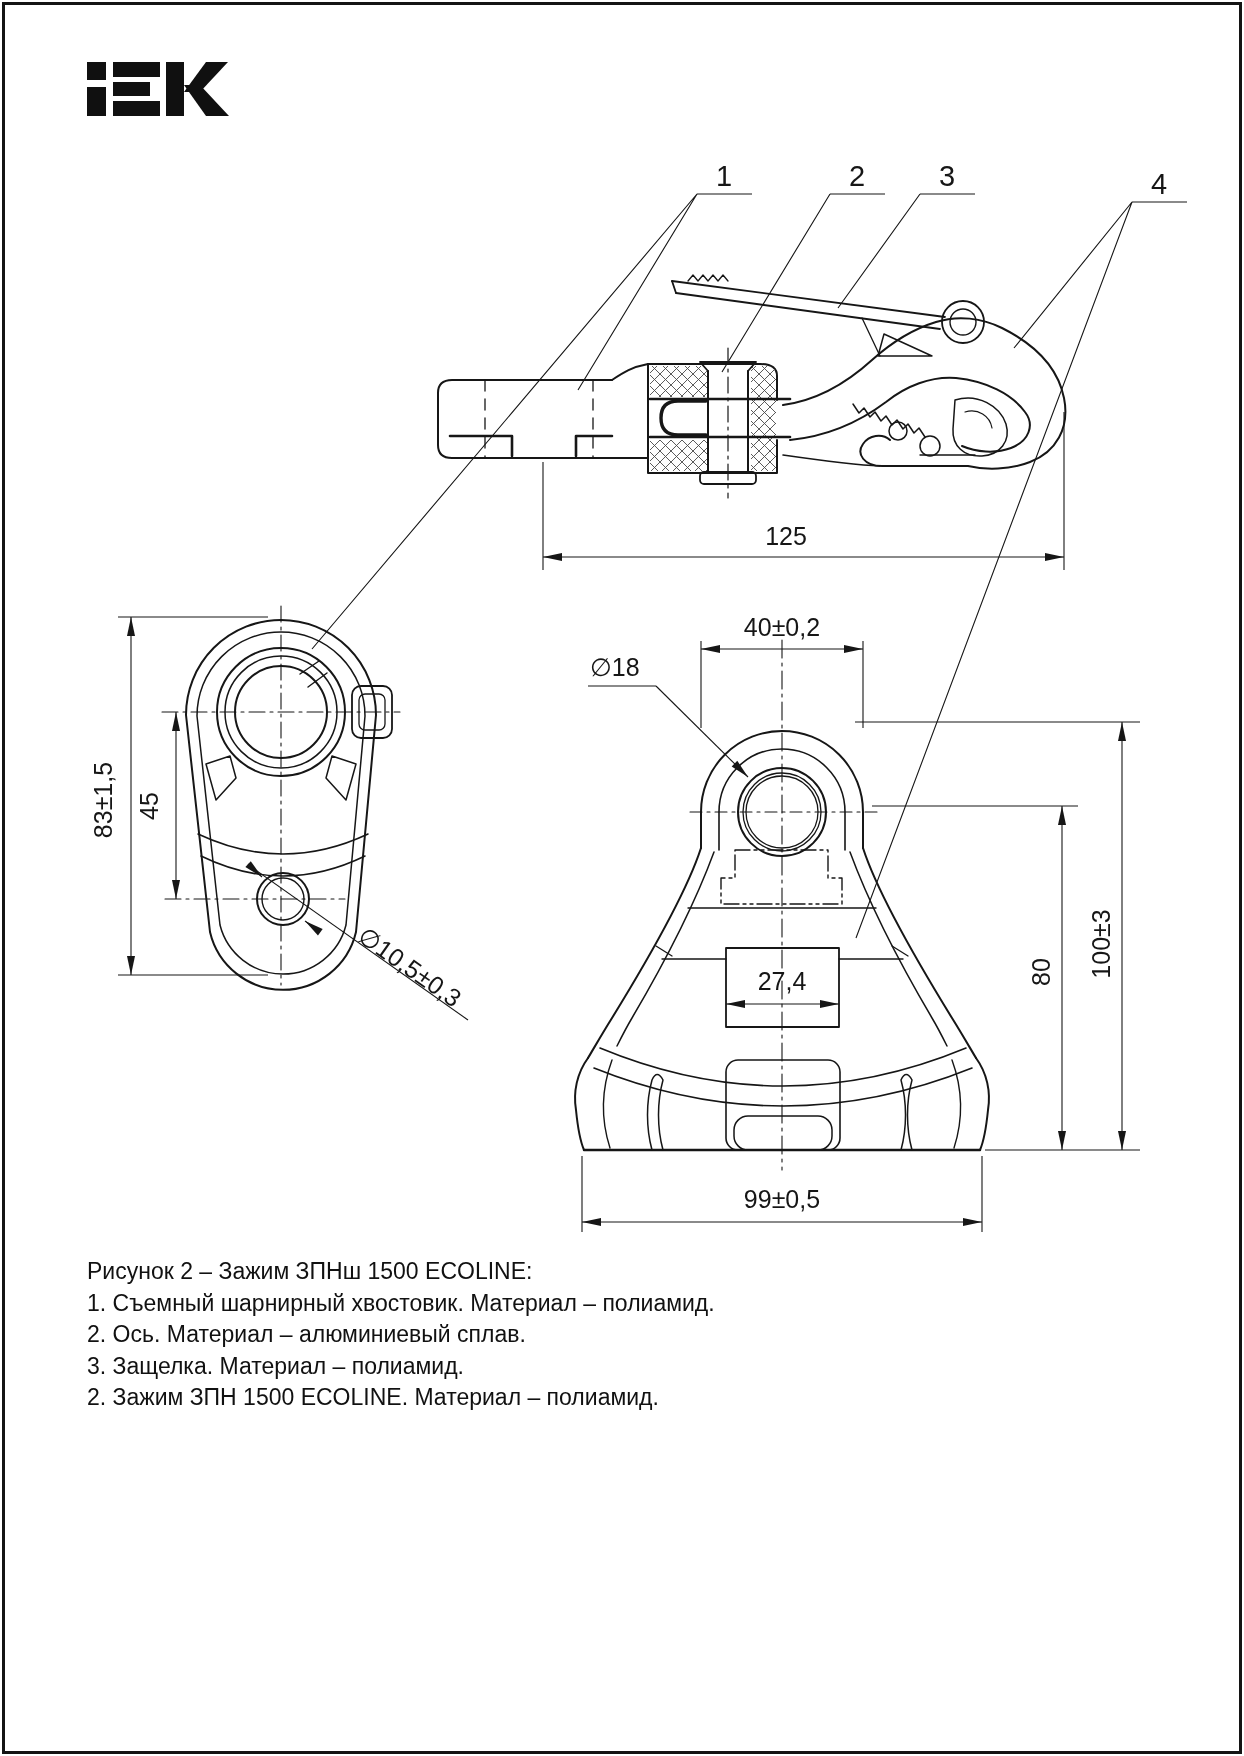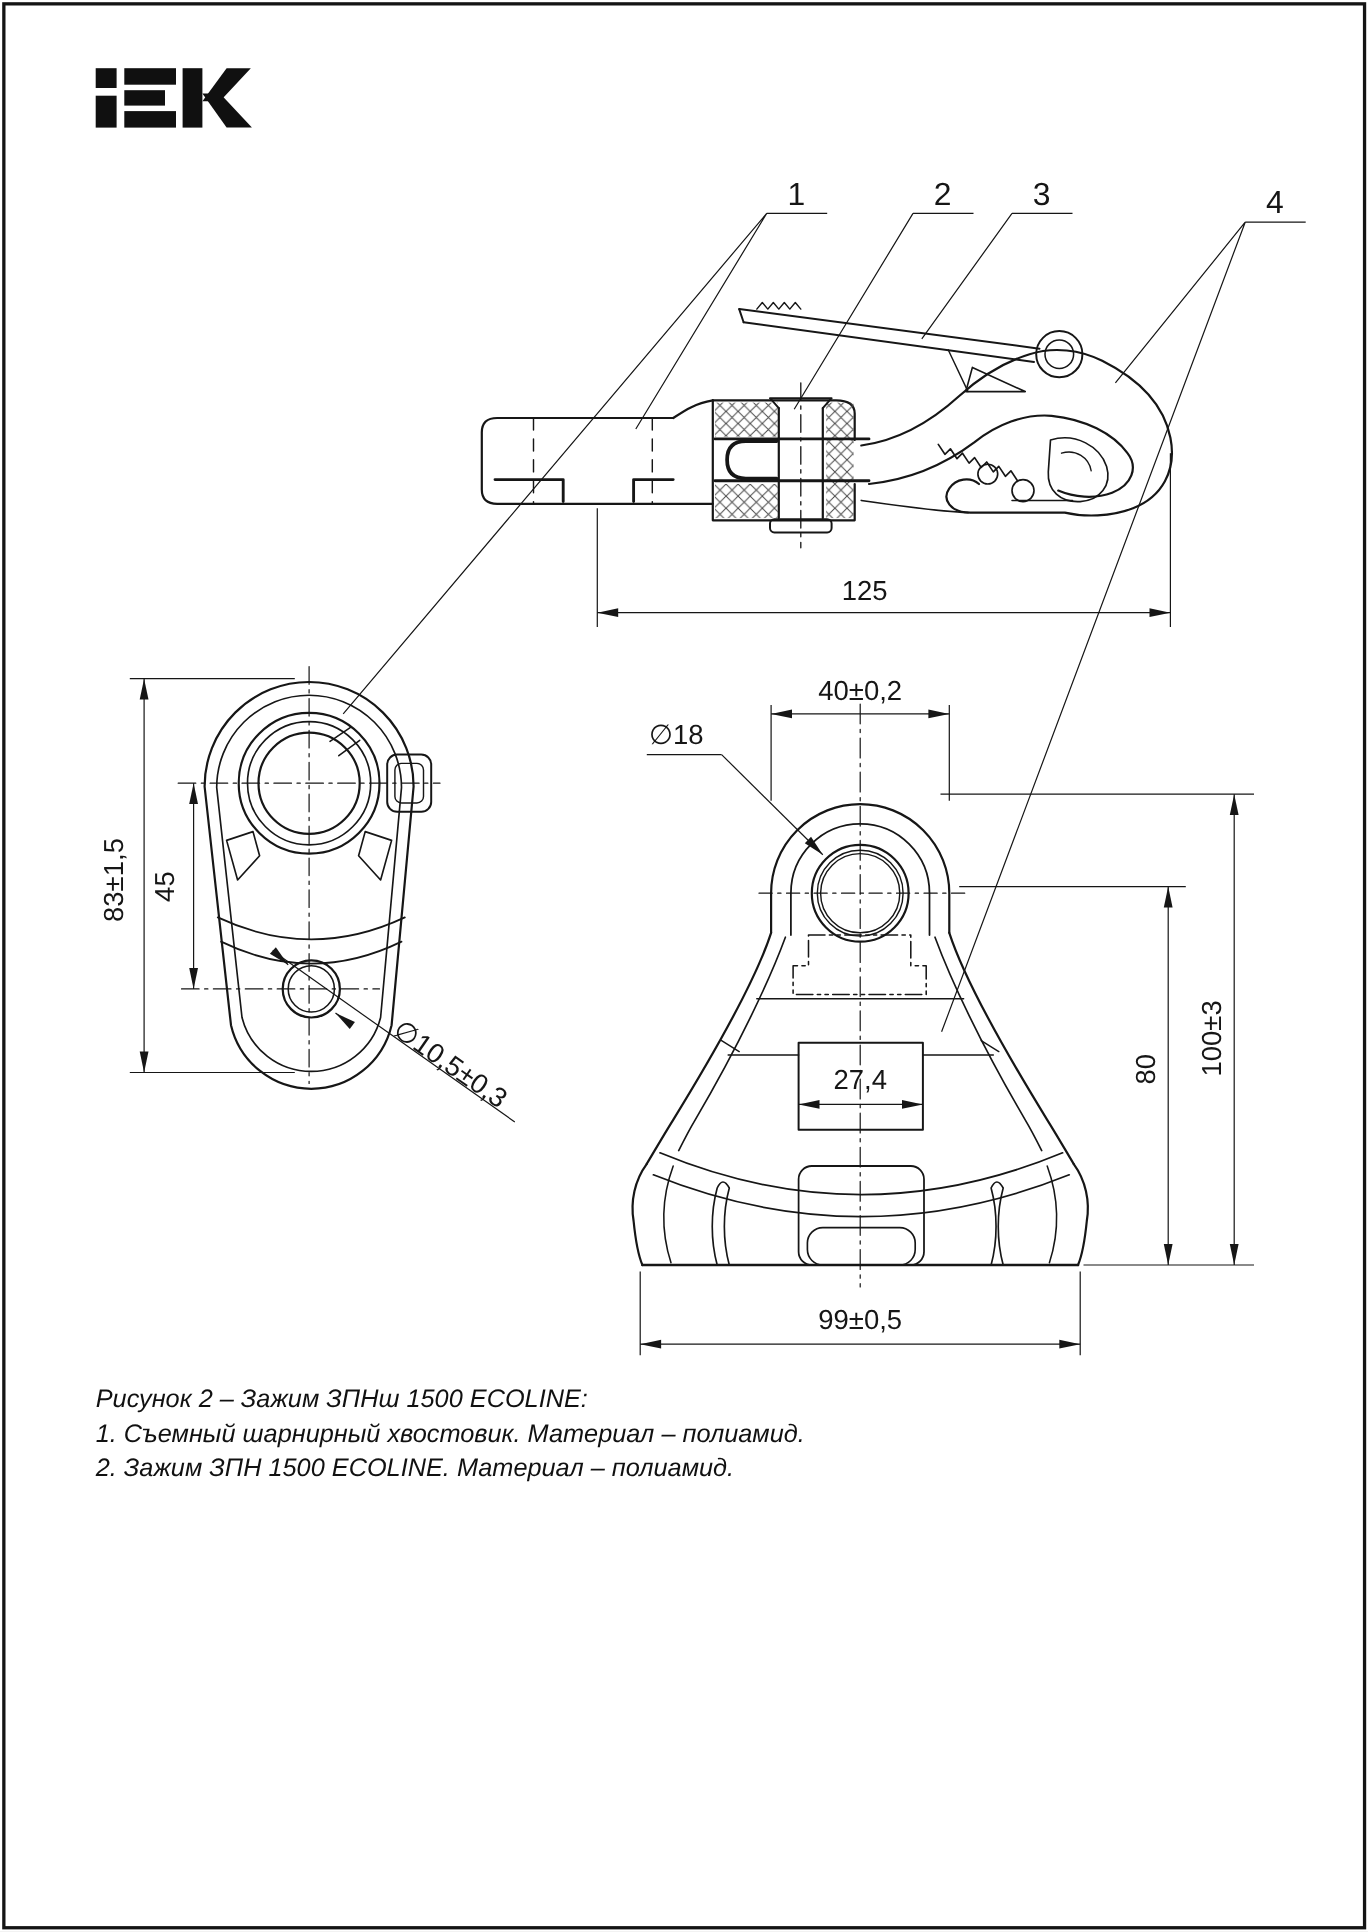--- a/index.html
+++ b/index.html
@@ -3,21 +3,21 @@
 <meta charset="utf-8">
 <style>
   html,body{margin:0;padding:0;background:#e8e8e8;}
   .page{position:relative;width:1244px;height:1756px;background:#ffffff;margin:0 auto;
         font-family:"Liberation Sans",sans-serif;color:#161616;overflow:hidden;}
   .frame{position:absolute;inset:2px;border:3px solid #141414;pointer-events:none;}
   svg{position:absolute;left:0;top:0;}
   svg text{font-family:"Liberation Sans",sans-serif;fill:#161616;}
   .dimtxt{font-size:25px;}
   .callout{font-size:29px;}
-  .caption{position:absolute;left:87px;top:1256px;width:1100px;font-size:23px;line-height:31.5px;color:#111;font-style:italic;}
+  .caption{position:absolute;left:87px;top:1256px;width:1100px;font-size:23px;line-height:31.5px;color:#111;}
   .caption .t{margin-bottom:0px;}
 </style>
 </head>
 <body>
 
 <div class="page">
   <div class="frame"></div>
 
   <svg width="1244" height="1756" viewBox="0 0 1244 1756">
     <defs>
@@ -230,15 +230,17 @@
     <g stroke="#161616" stroke-width="1.1" fill="none">
       <path d="M582,1156 V1232 M982,1156 V1232"></path>
       <line x1="582" y1="1222" x2="982" y2="1222" marker-start="url(#arwS)" marker-end="url(#arwE)"></line>
     </g>
     <text class="dimtxt" x="782" y="1208" text-anchor="middle">99±0,5</text>
   </svg>
 
   <div class="caption">
     <div class="t">Рисунок 2 – Зажим ЗПНш 1500 ECOLINE:</div>
     <div>1. Съемный шарнирный хвостовик. Материал – полиамид.</div>
+    <div>2. Ось. Материал – алюминиевый сплав.</div>
+    <div>3. Защелка. Материал – полиамид.</div>
     <div>2. Зажим ЗПН 1500 ECOLINE. Материал – полиамид.</div>
   </div>
 </div>
 
 </body></html>

